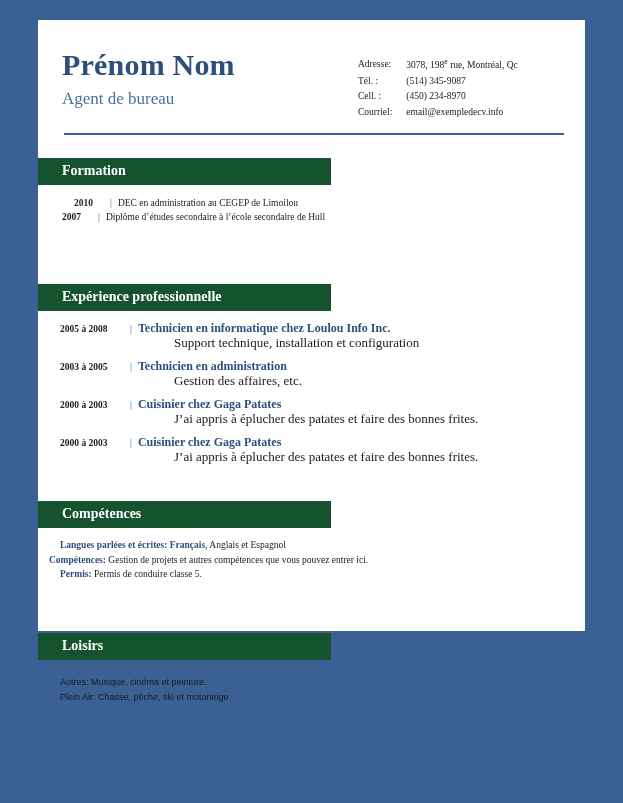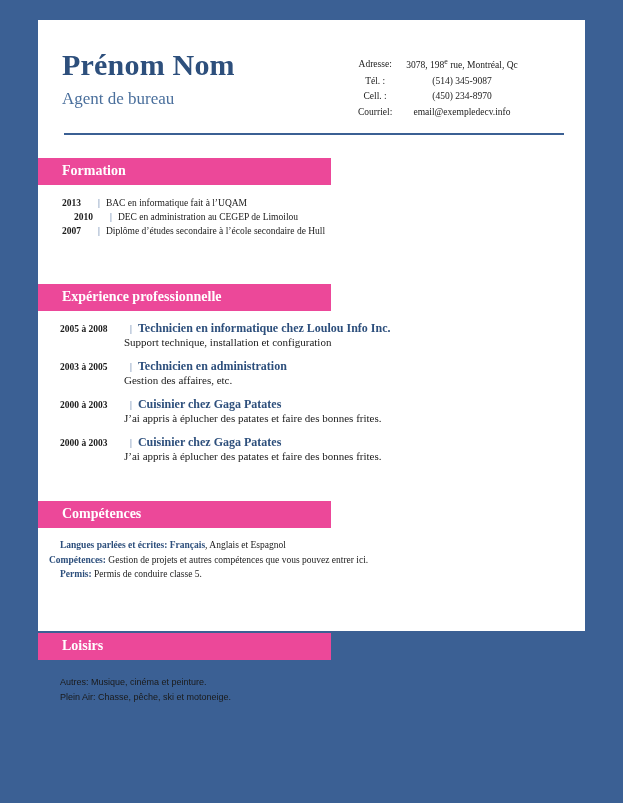--- a/index.html
+++ b/index.html
@@ -59,21 +59,20 @@
     margin-top: 8px;
     white-space: nowrap;
   }
   .contact {
     position: absolute;
     left: 316px;
     top: 38px;
     font-size: 9.5px;
     color: #1a1a1a;
     line-height: 1.0;
-    text-align: center;
   }
   .contact table {
     border-collapse: collapse;
     font-size: 9.5px;
   }
   .contact td {
     padding: 0 0 6px 0;
     white-space: nowrap;
     font-family: "Liberation Serif", serif;
   }
@@ -87,21 +86,21 @@
     width: 500px;
     height: 2px;
     background: #3b6094;
   }
   
   .section-bar {
     position: absolute;
     left: 0;
     width: 293px;
     height: 27px;
-    background: #ec4899;
+    background: #14532d;
   }
   .section-bar span {
     position: absolute;
     left: 24px;
     top: 5px;
     color: #ffffff;
     font-family: "Liberation Serif", serif;
     font-size: 14px;
     font-weight: bold;
     white-space: nowrap;
@@ -142,22 +141,22 @@
     width: 66px;
     font-weight: bold;
     color: #1a1a1a;
   }
   .exp-title {
     font-weight: bold;
     color: #2d4f7c;
     font-size: 12px;
   }
   .exp-desc {
-    margin-left: 64px;
-    font-size: 11px;
+    margin-left: 114px;
+    font-size: 13px;
     line-height: 13px;
     color: #1a1a1a;
     white-space: nowrap;
   }
   
   .skill-row {
     font-size: 9.5px;
     line-height: 14.5px;
     color: #1a1a1a;
     white-space: nowrap;
@@ -211,23 +210,20 @@
       </div>
 
       <div class="rule"></div>
     </div>
 
     <div class="section-bar" style="top:138px;">
       <span>Formation</span>
     </div>
 
     <div class="block" style="top:176px;">
-      <div class="edu-row" style="margin-left:20px;">
-        <span class="edu-year">2013</span><span class="sep">|</span><span>BAC en informatique fait à l’UQAM</span>
-      </div>
       <div class="edu-row" style="margin-left:32px;">
         <span class="edu-year">2010</span><span class="sep">|</span><span>DEC en administration au CEGEP de Limoilou</span>
       </div>
       <div class="edu-row" style="margin-left:20px;">
         <span class="edu-year">2007</span><span class="sep">|</span><span>Diplôme d’études secondaire à l’école secondaire de Hull</span>
       </div>
     </div>
 
     <div class="section-bar" style="top:264px;">
       <span>Expérience professionnelle</span>

